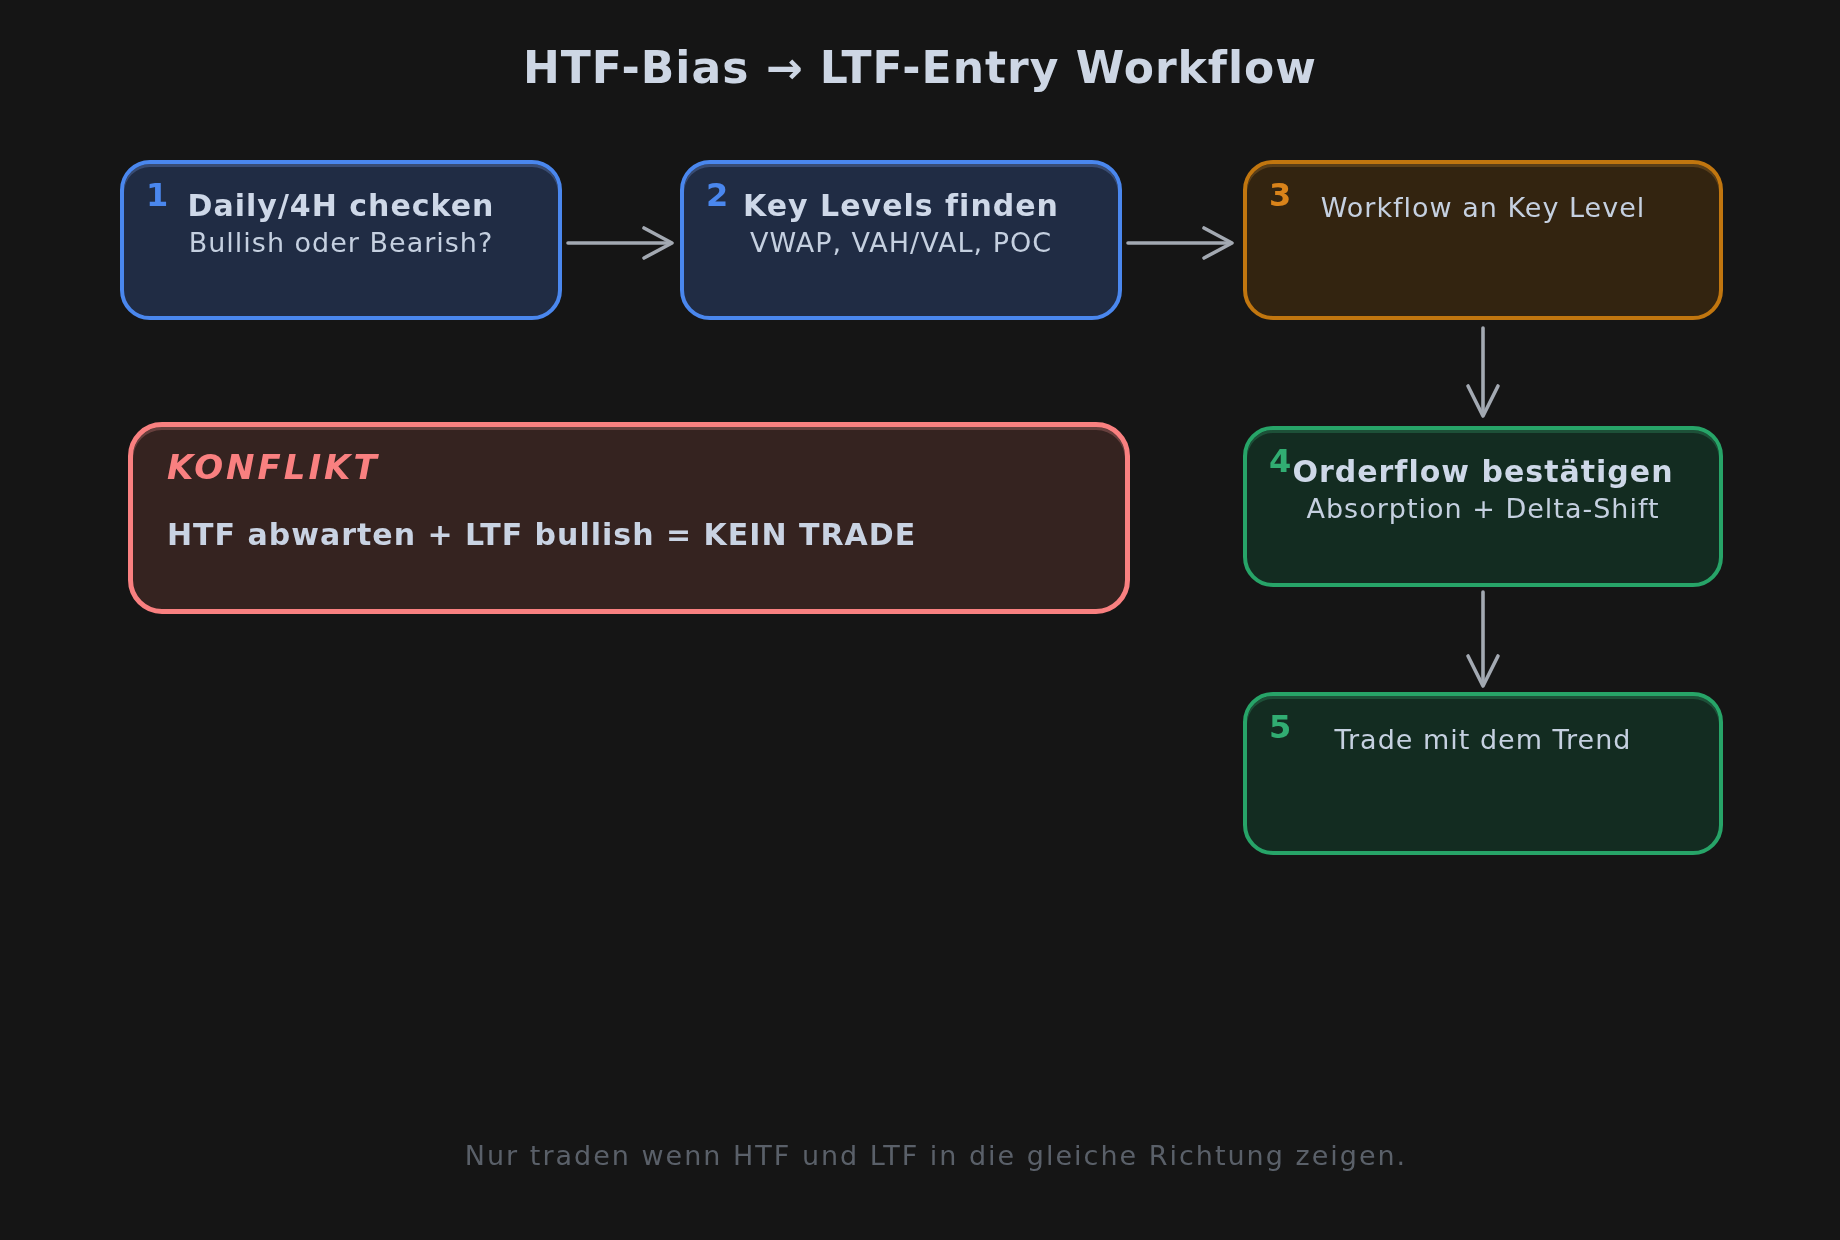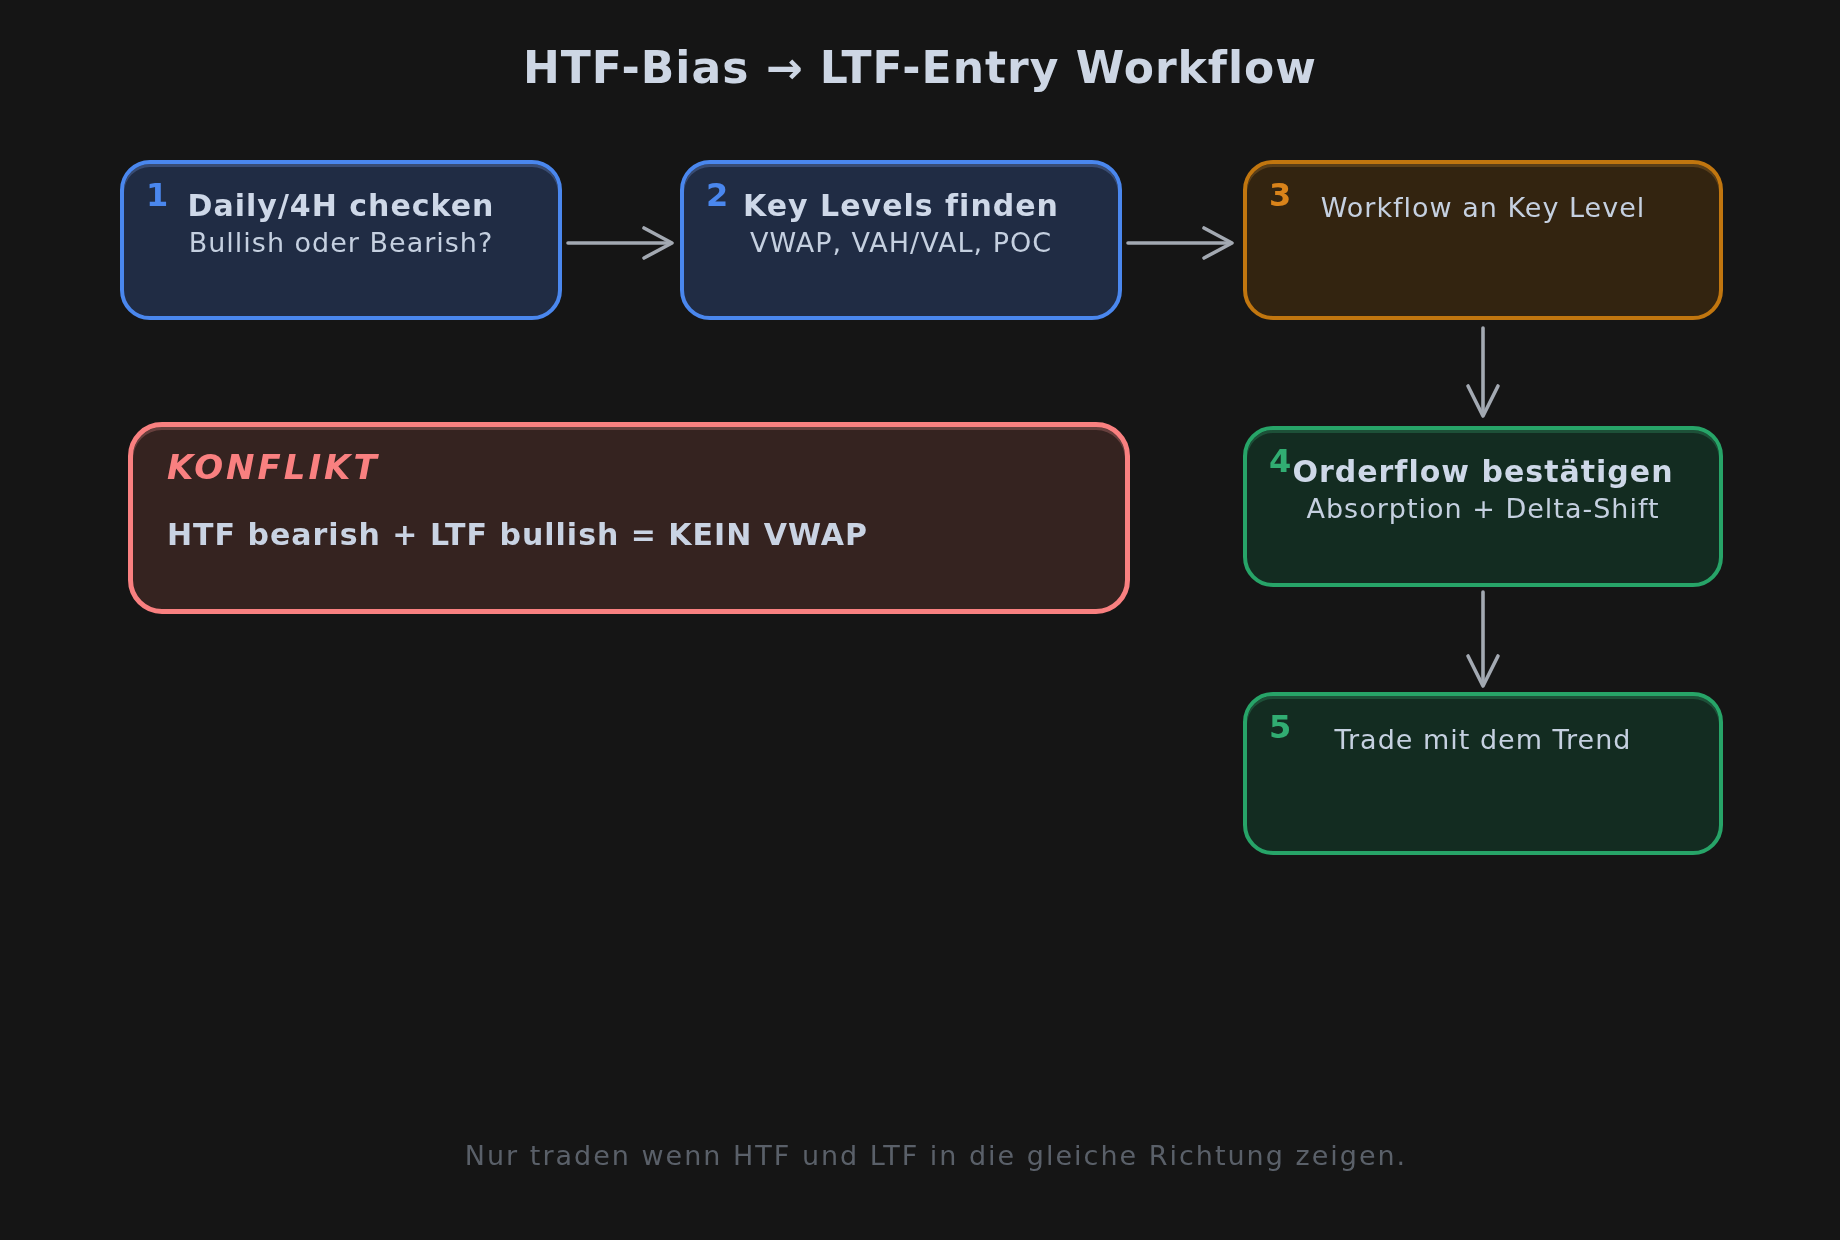--- a/index.html
+++ b/index.html
@@ -119,18 +119,18 @@
     <path d="M5,60 L20,90 L35,60"></path>
   </svg>
 
   <svg class="arrow" style="left:1463px;top:590px;" width="40" height="100">
     <path d="M20,2 L20,92"></path>
     <path d="M5,66 L20,96 L35,66"></path>
   </svg>
 
   <div class="conflict">
     <div class="conflict-heading">KONFLIKT</div>
-    <div class="conflict-rule">HTF bearish + LTF bullish = KEIN VWAP</div>
+    <div class="conflict-rule">HTF abwarten + LTF bullish = KEIN TRADE</div>
   </div>
 
   <div class="footer">Nur traden wenn HTF und LTF in die gleiche Richtung zeigen.</div>
 
 </div>
 
 </body></html>

